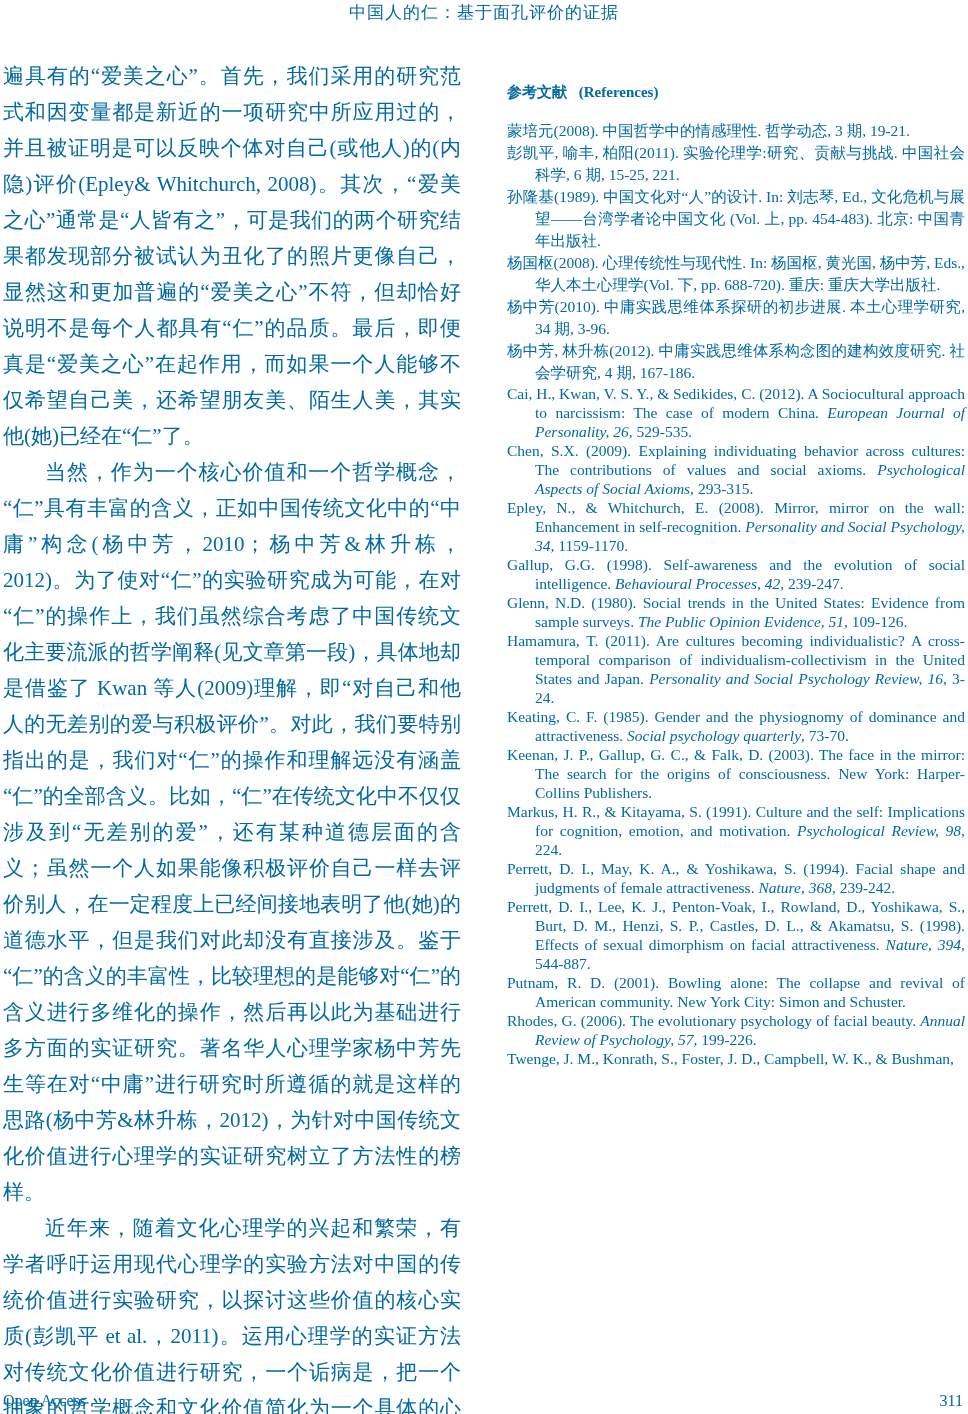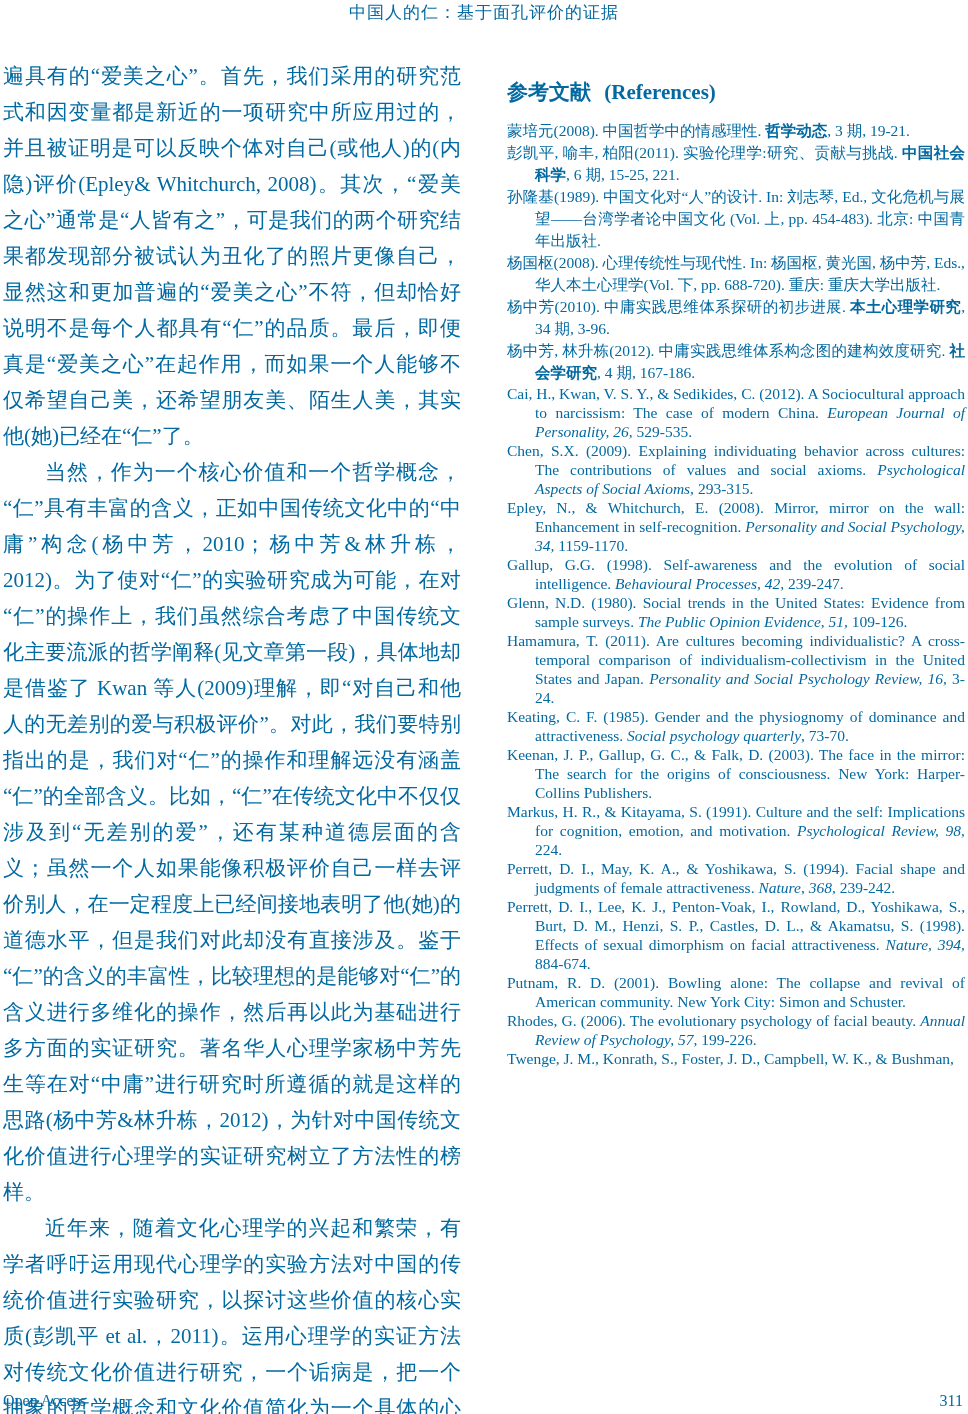--- a/index.html
+++ b/index.html
@@ -45,40 +45,40 @@
   }
   .para {
     margin: 0;
     word-break: break-word;
   }
   .para.indent {
     text-indent: 2em;
   }
   .refs-heading {
     margin: 20px 0 14px 0;
-    font-size: 21px;
+    font-size: 15px;
     line-height: 28px;
     font-weight: bold;
   }
   .refs-heading .en {
     margin-left: 8px;
   }
   .refs-list {
     font-size: 15.5px;
   }
   .ref {
     margin: 0;
     padding-left: 28px;
     text-indent: -28px;
     text-align: justify;
     word-break: break-word;
   }
   .ref.zh { line-height: 22px; }
   .ref.en { line-height: 19px; }
-  .ref .b { font-weight: bold; }
+  .ref .b { font-weight: normal; }
   .ref .i { font-style: italic; }
   .footer {
     position: absolute;
     left: 3px;
     right: 5px;
     bottom: 4px;
     display: flex;
     justify-content: space-between;
     font-size: 16px;
     line-height: 18px;
@@ -117,21 +117,21 @@
           <p class="ref en"><span>Cai, H., Kwan, V. S. Y., &amp; Sedikides, C. (2012). A Sociocultural approach to narcissism: The case of modern China. </span><span class="i">European Journal of Personality, 26,</span><span> 529-535.</span></p>
           <p class="ref en"><span>Chen, S.X. (2009). Explaining individuating behavior across cultures: The contributions of values and social axioms. </span><span class="i">Psychological Aspects of Social Axioms,</span><span> 293-315.</span></p>
           <p class="ref en"><span>Epley, N., &amp; Whitchurch, E. (2008). Mirror, mirror on the wall: Enhancement in self-recognition. </span><span class="i">Personality and Social Psychology, 34,</span><span> 1159-1170.</span></p>
           <p class="ref en"><span>Gallup, G.G. (1998). Self-awareness and the evolution of social intelligence. </span><span class="i">Behavioural Processes, 42,</span><span> 239-247.</span></p>
           <p class="ref en"><span>Glenn, N.D. (1980). Social trends in the United States: Evidence from sample surveys. </span><span class="i">The Public Opinion Evidence, 51,</span><span> 109-126.</span></p>
           <p class="ref en"><span>Hamamura, T. (2011). Are cultures becoming individualistic? A cross-temporal comparison of individualism-collectivism in the United States and Japan. </span><span class="i">Personality and Social Psychology Review, 16,</span><span> 3-24.</span></p>
           <p class="ref en"><span>Keating, C. F. (1985). Gender and the physiognomy of dominance and attractiveness. </span><span class="i">Social psychology quarterly</span><span>, 73-70.</span></p>
           <p class="ref en"><span>Keenan, J. P., Gallup, G. C., &amp; Falk, D. (2003). The face in the mirror: The search for the origins of consciousness. New York: Harper-Collins Publishers.</span></p>
           <p class="ref en"><span>Markus, H. R., &amp; Kitayama, S. (1991). Culture and the self: Implications for cognition, emotion, and motivation. </span><span class="i">Psychological Review, 98,</span><span> 224.</span></p>
           <p class="ref en"><span>Perrett, D. I., May, K. A., &amp; Yoshikawa, S. (1994). Facial shape and judgments of female attractiveness. </span><span class="i">Nature</span><span>, </span><span class="i">368,</span><span> 239-242.</span></p>
-          <p class="ref en"><span>Perrett, D. I., Lee, K. J., Penton-Voak, I., Rowland, D., Yoshikawa, S., Burt, D. M., Henzi, S. P., Castles, D. L., &amp; Akamatsu, S. (1998). Effects of sexual dimorphism on facial attractiveness. </span><span class="i">Nature, 394,</span><span> 884-674.</span></p>
+          <p class="ref en"><span>Perrett, D. I., Lee, K. J., Penton-Voak, I., Rowland, D., Yoshikawa, S., Burt, D. M., Henzi, S. P., Castles, D. L., &amp; Akamatsu, S. (1998). Effects of sexual dimorphism on facial attractiveness. </span><span class="i">Nature, 394,</span><span> 544-887.</span></p>
           <p class="ref en"><span>Putnam, R. D. (2001). Bowling alone: The collapse and revival of American community. New York City: Simon and Schuster.</span></p>
           <p class="ref en"><span>Rhodes, G. (2006). The evolutionary psychology of facial beauty. </span><span class="i">Annual Review of Psychology, 57,</span><span> 199-226.</span></p>
           <p class="ref en"><span>Twenge, J. M., Konrath, S., Foster, J. D., Campbell, W. K., &amp; Bushman,</span></p>
         </div>
     </div>
   </div>
 
   <div class="footer">
     <span>Open Access</span>
     <span>311</span>

